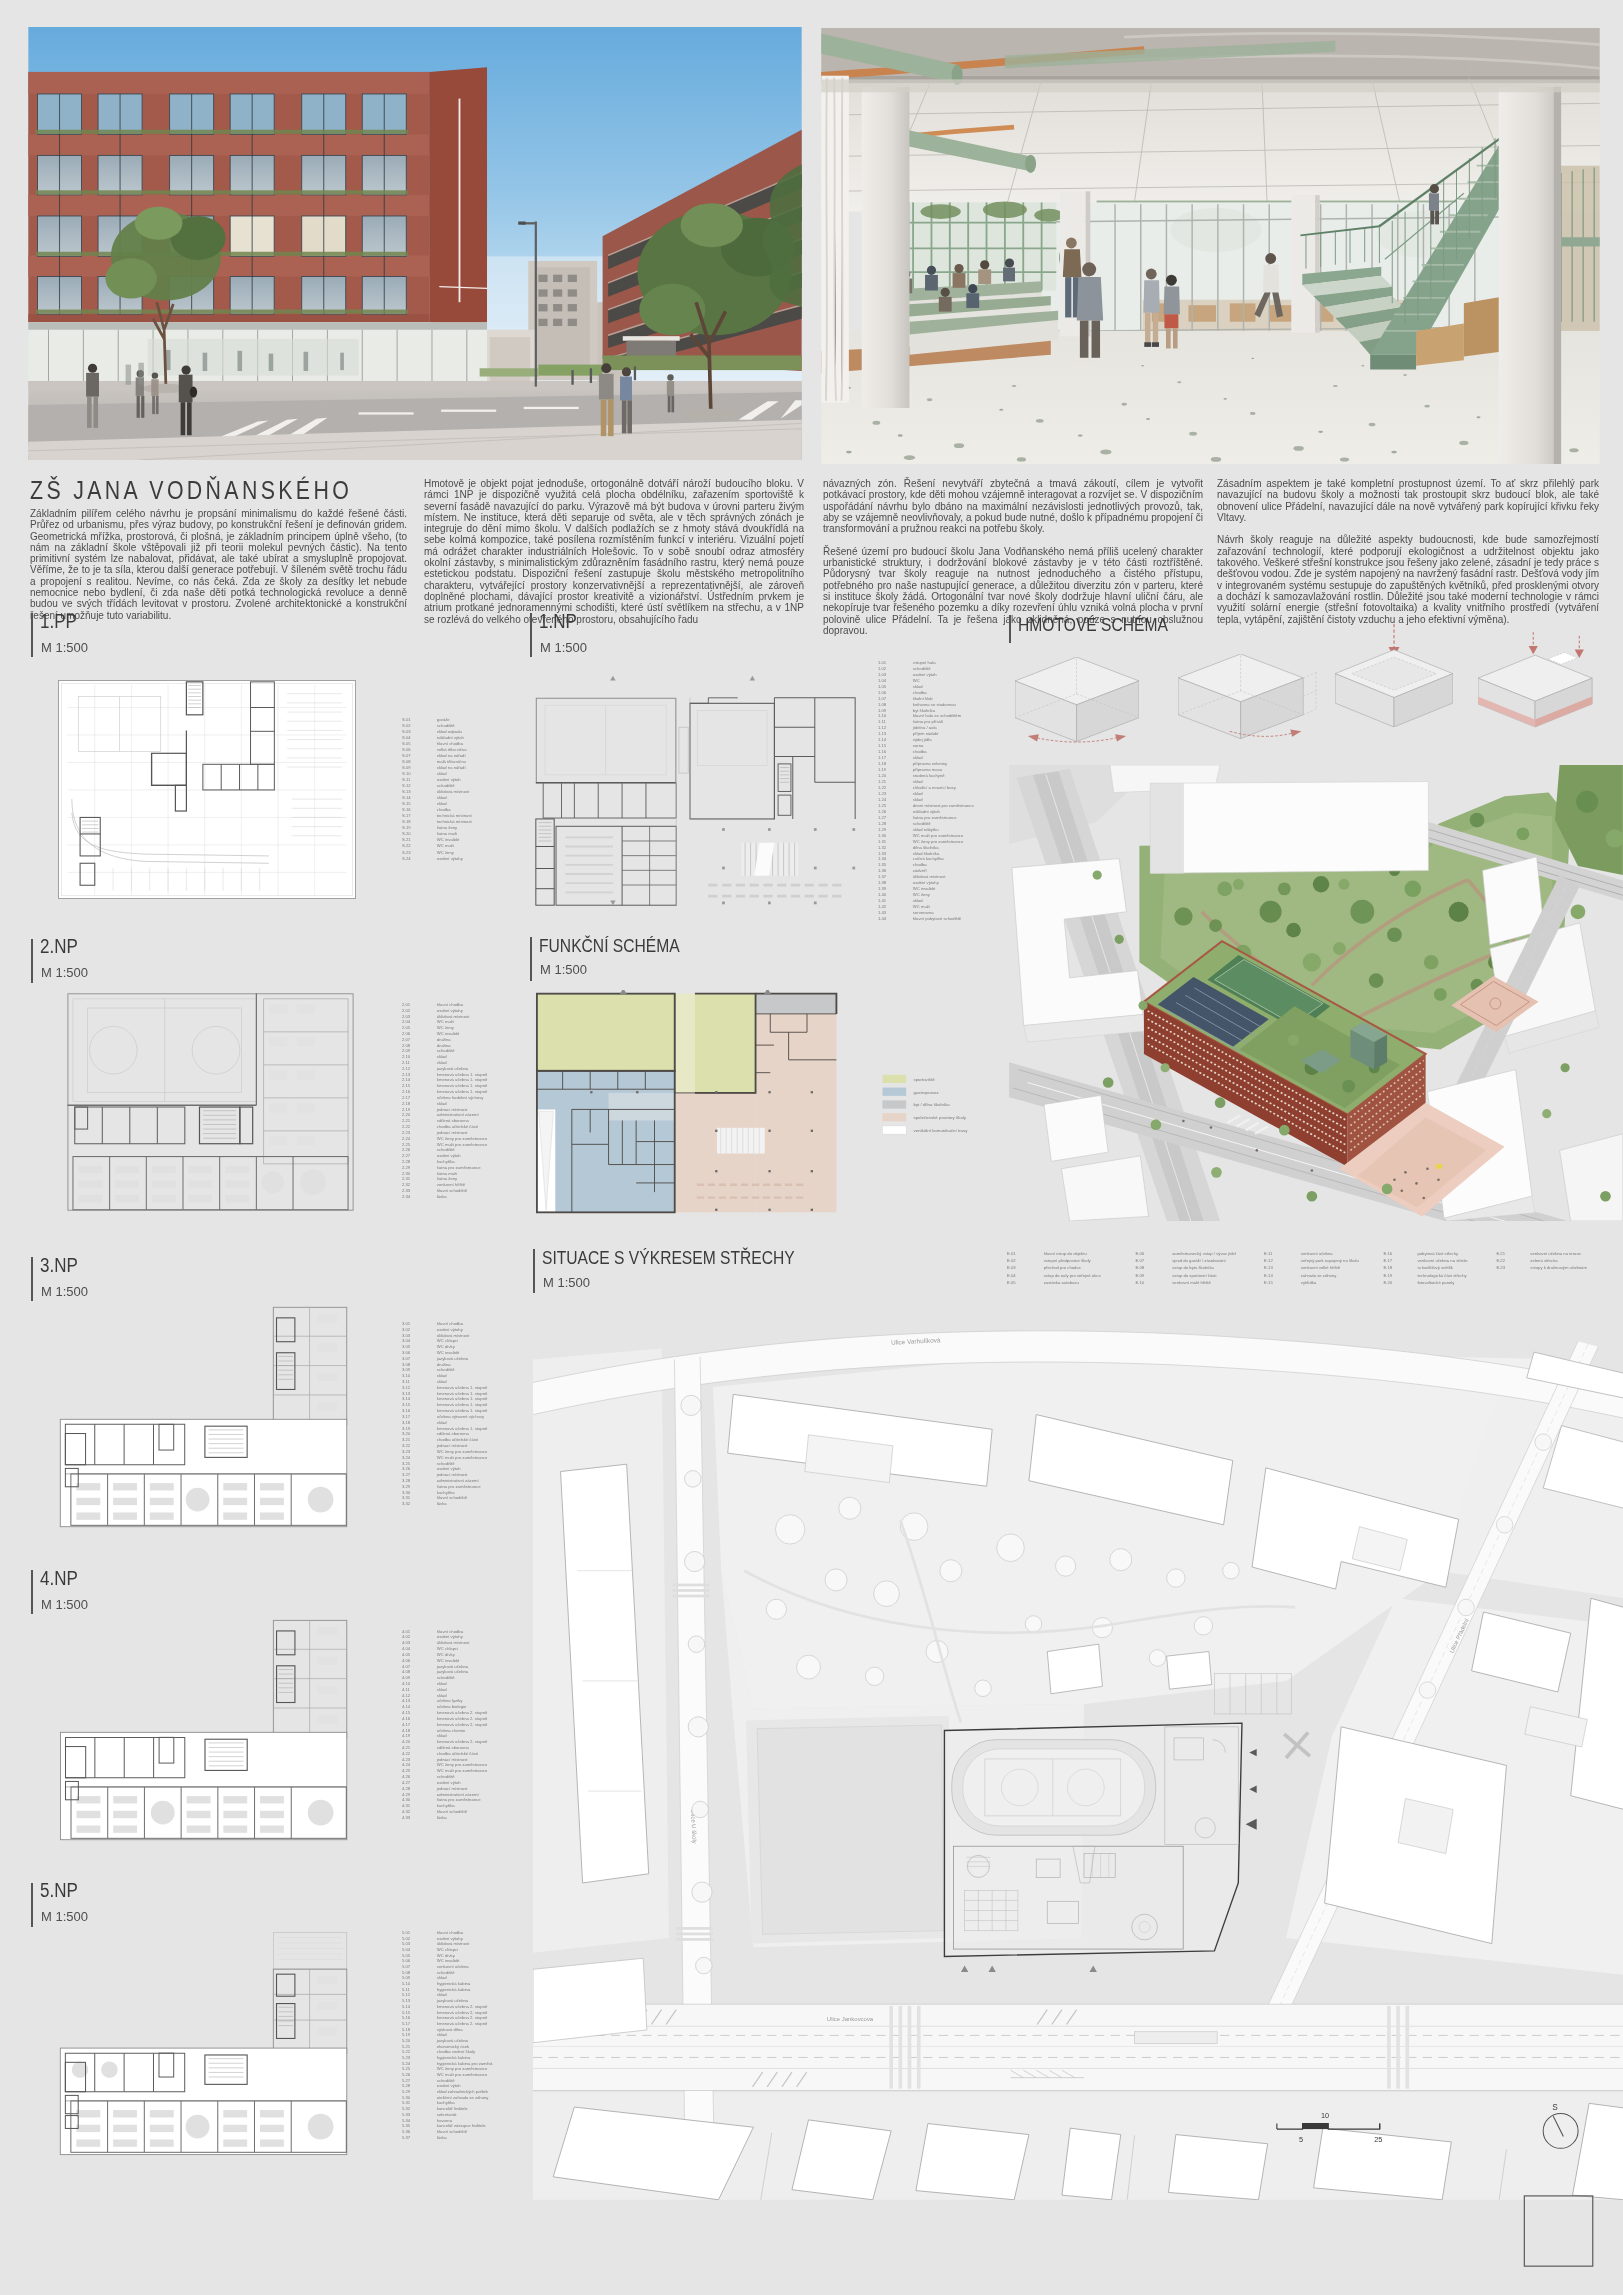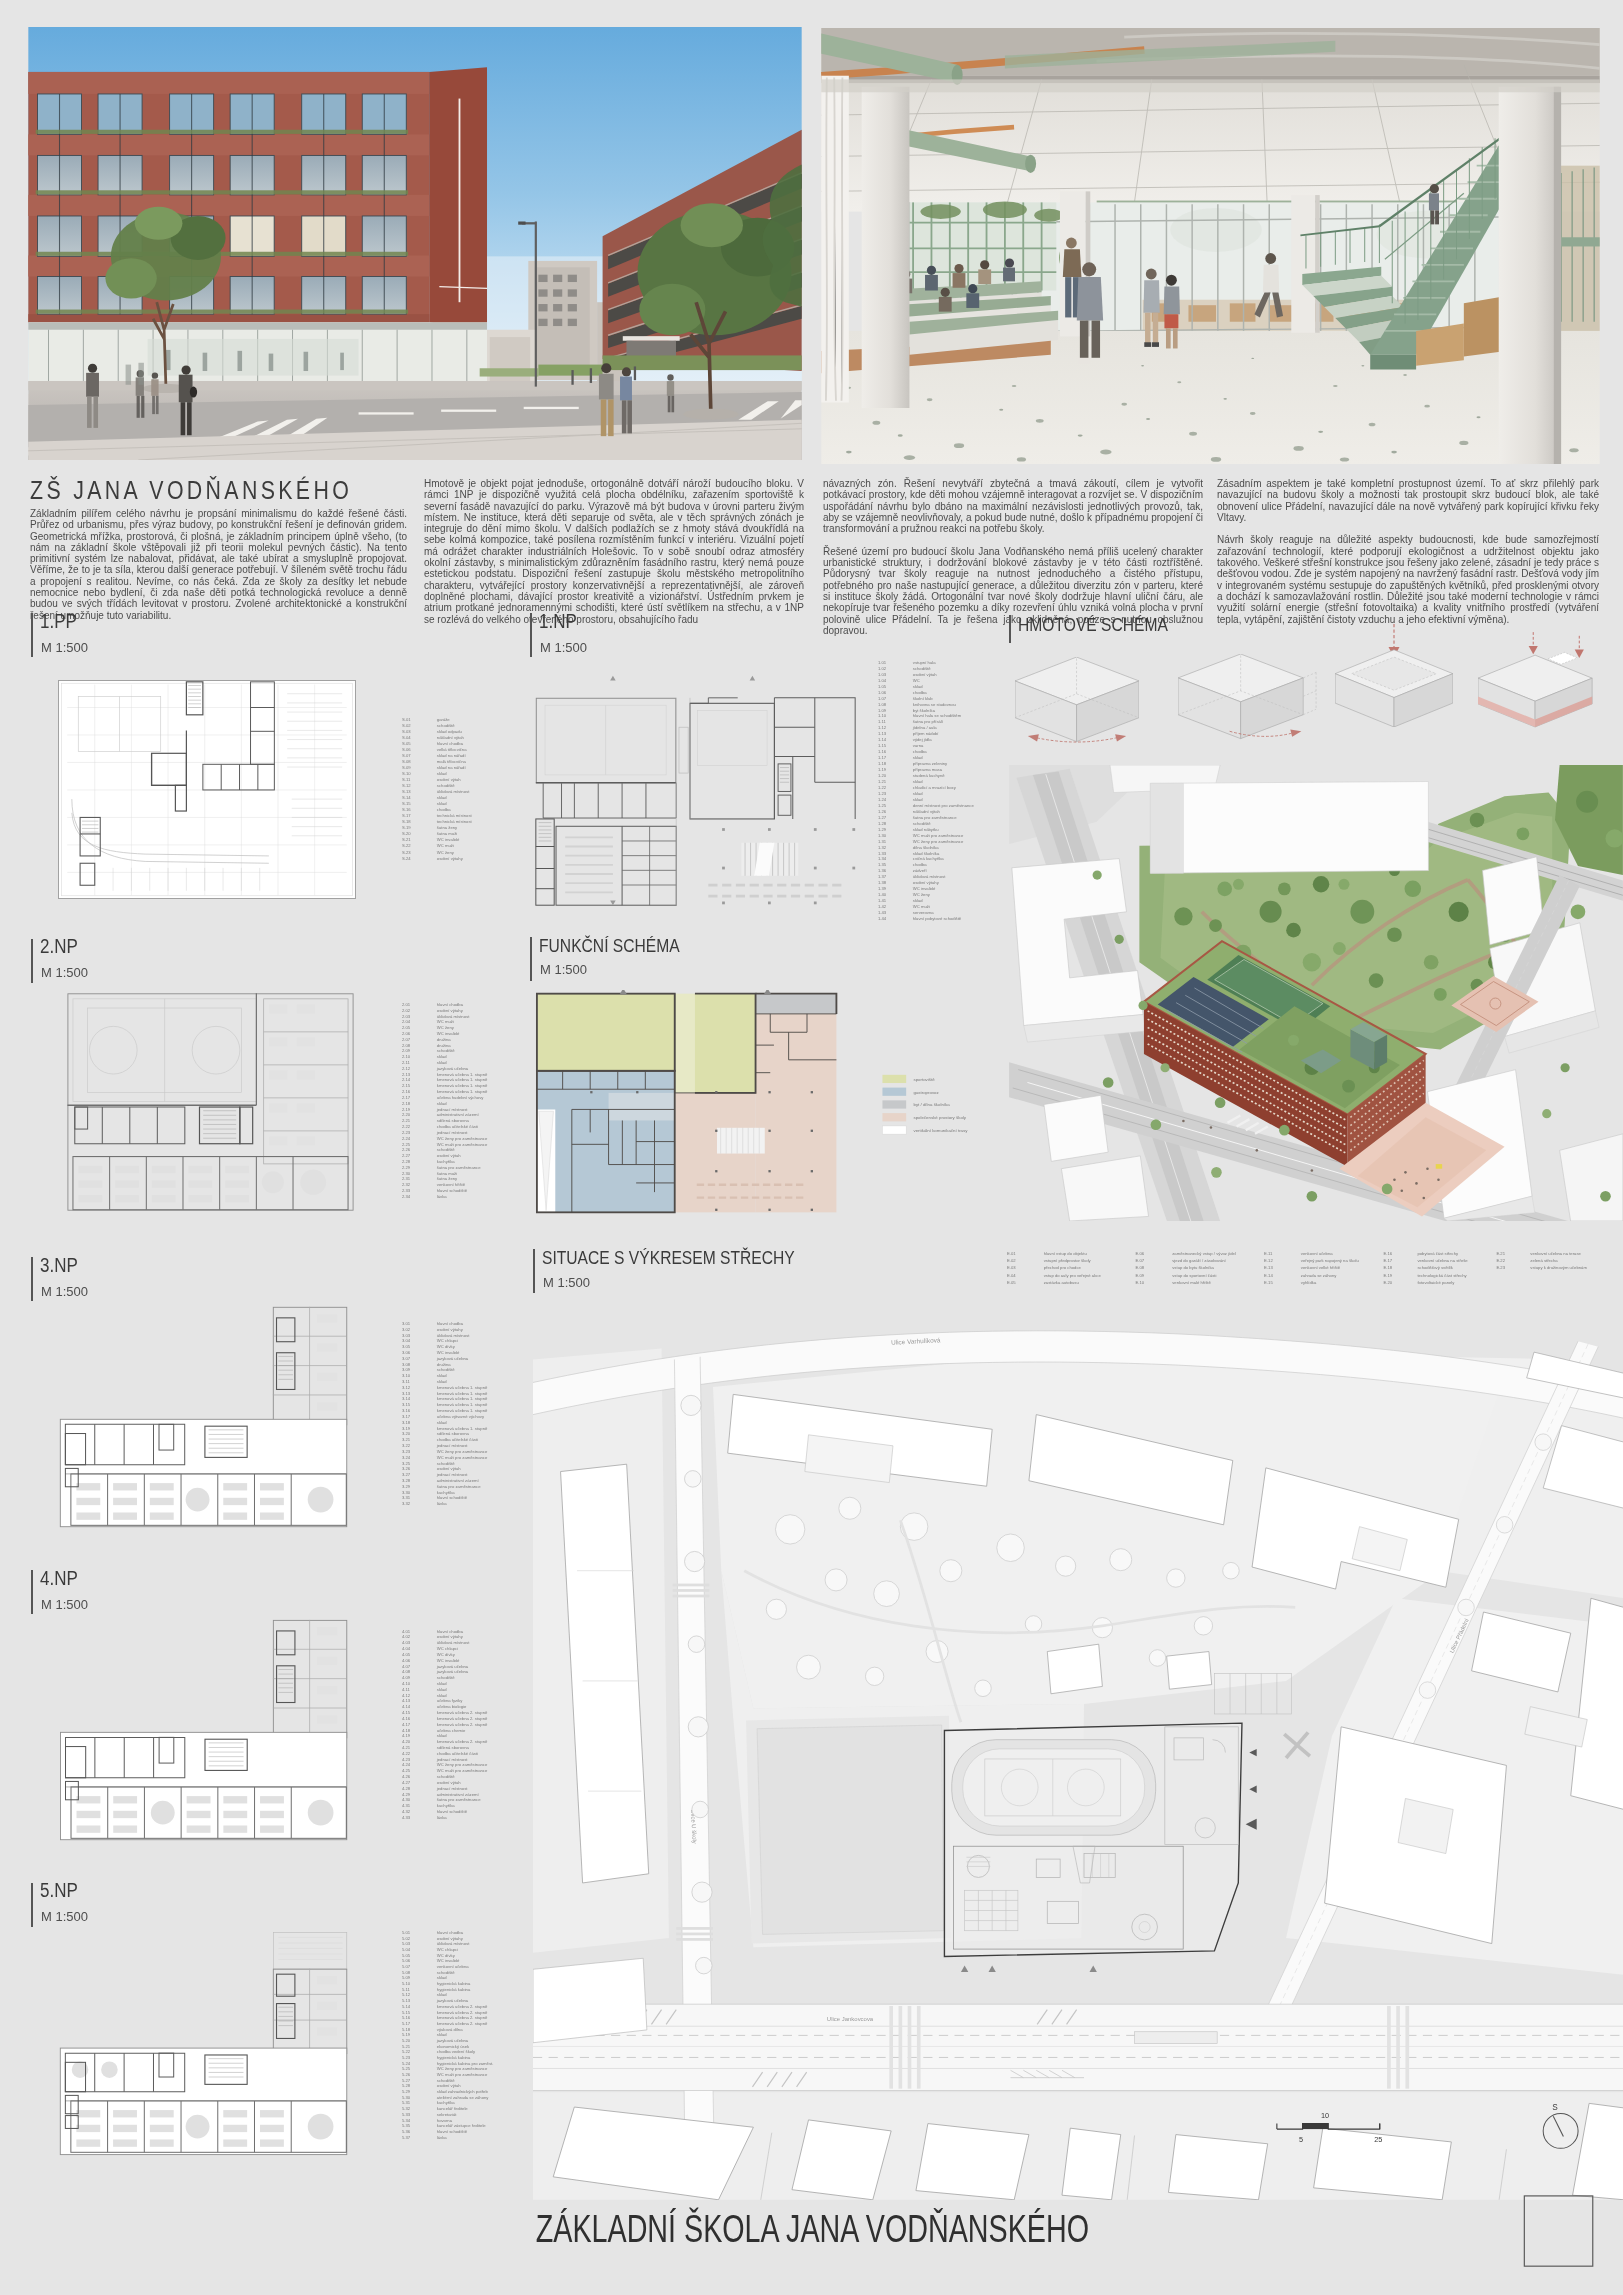--- a/index.html
+++ b/index.html
@@ -2266,16 +2266,15 @@
     <text x="1110" y="887" font-size="9" fill="#3a3a3a">S</text>
     <circle cx="1119" cy="910" r="19" fill="none" stroke="#555555" stroke-width="1.1"></circle>
     <line x1="1111" y1="894" x2="1122" y2="916" stroke="#555555" stroke-width="1.2"></line>
   </g>
 </svg>
 
 <svg class="abs" style="left:1523px;top:2195px;" width="72" height="73" viewBox="0 0 78 80">
   <rect x="1" y="1" width="75" height="77" fill="none" stroke="#5a5a5a" stroke-width="1.3"></rect>
 </svg>
 
-<div class="abs" style="left:0;top:2208px;width:1624px;text-align:center;color:#2f2f2f;font-size:38px;"><span style="display:inline-block;transform:scaleX(0.755);transform-origin:center top;">ZÁKLADNÍ ŠKOLA JANA VODŇANSKÉHO</span></div>
 
 </div>
 
 
 </body></html>

